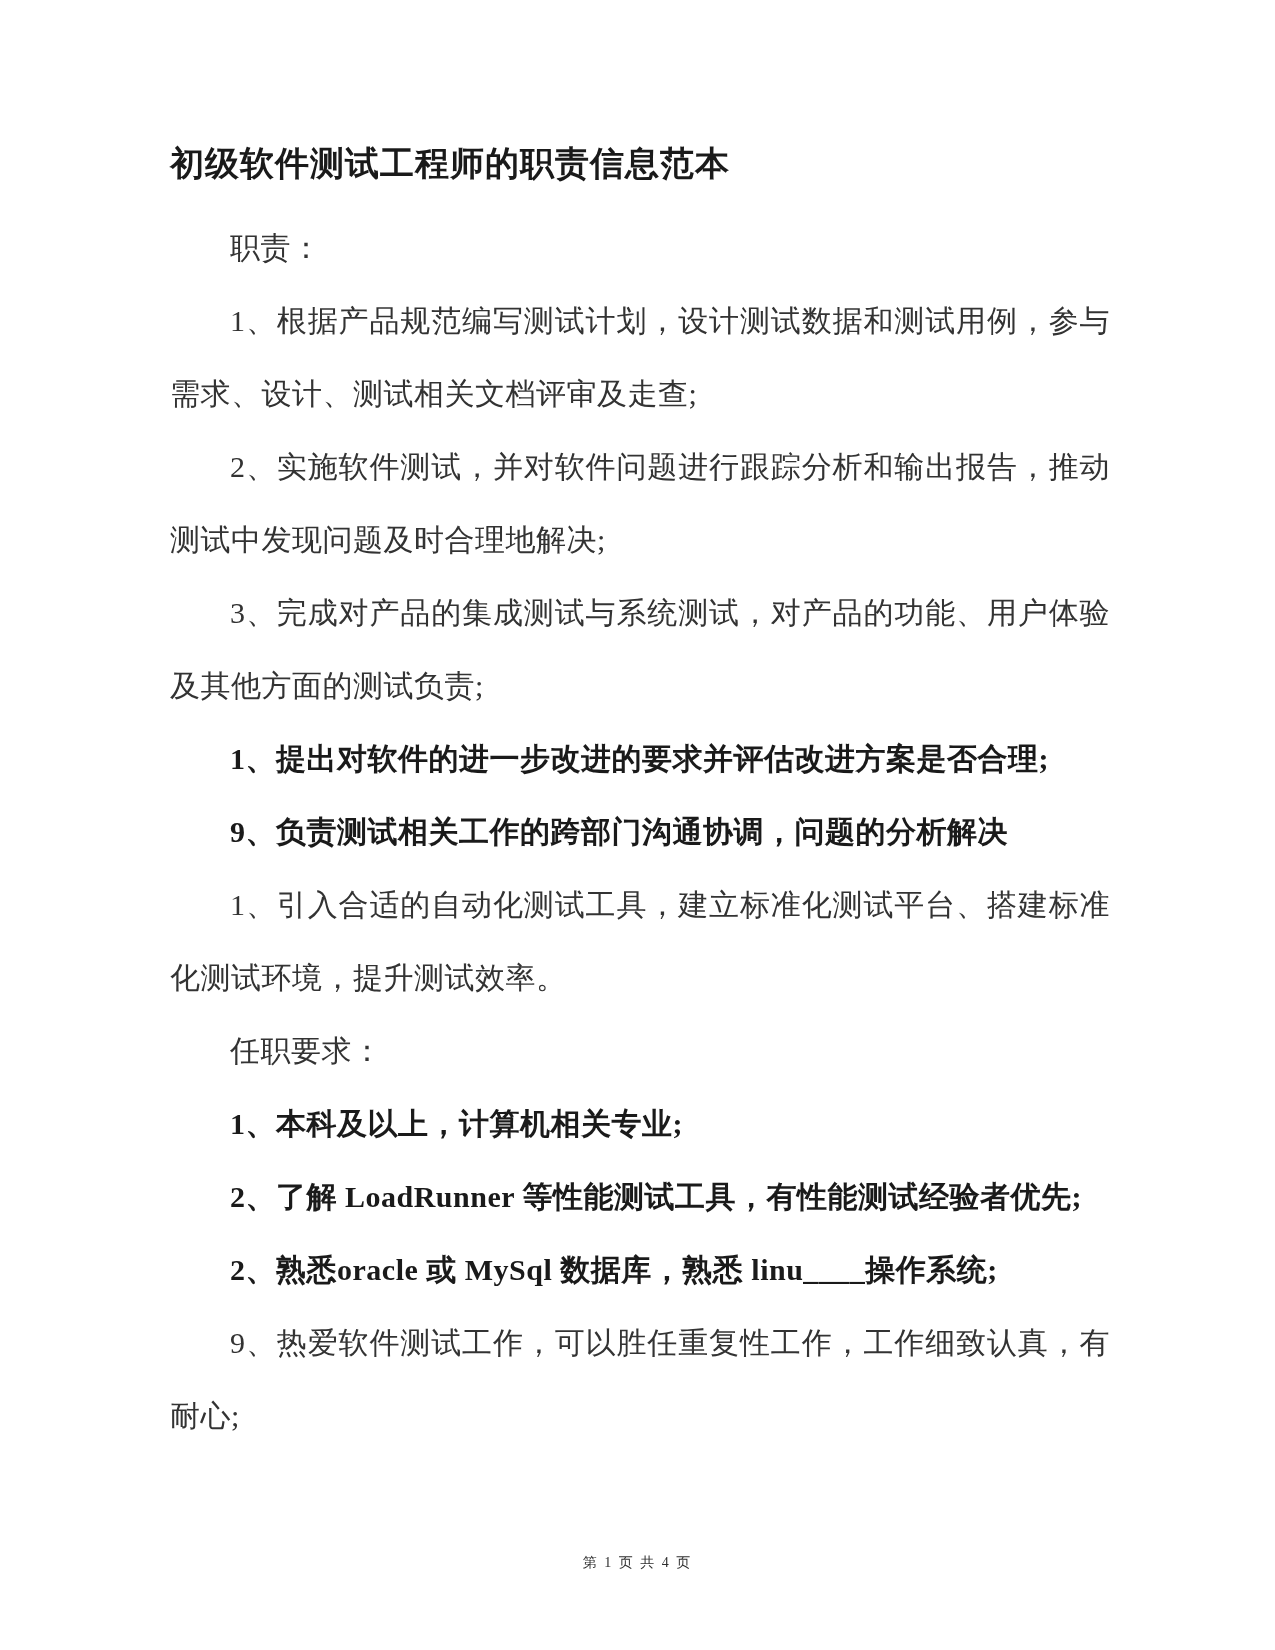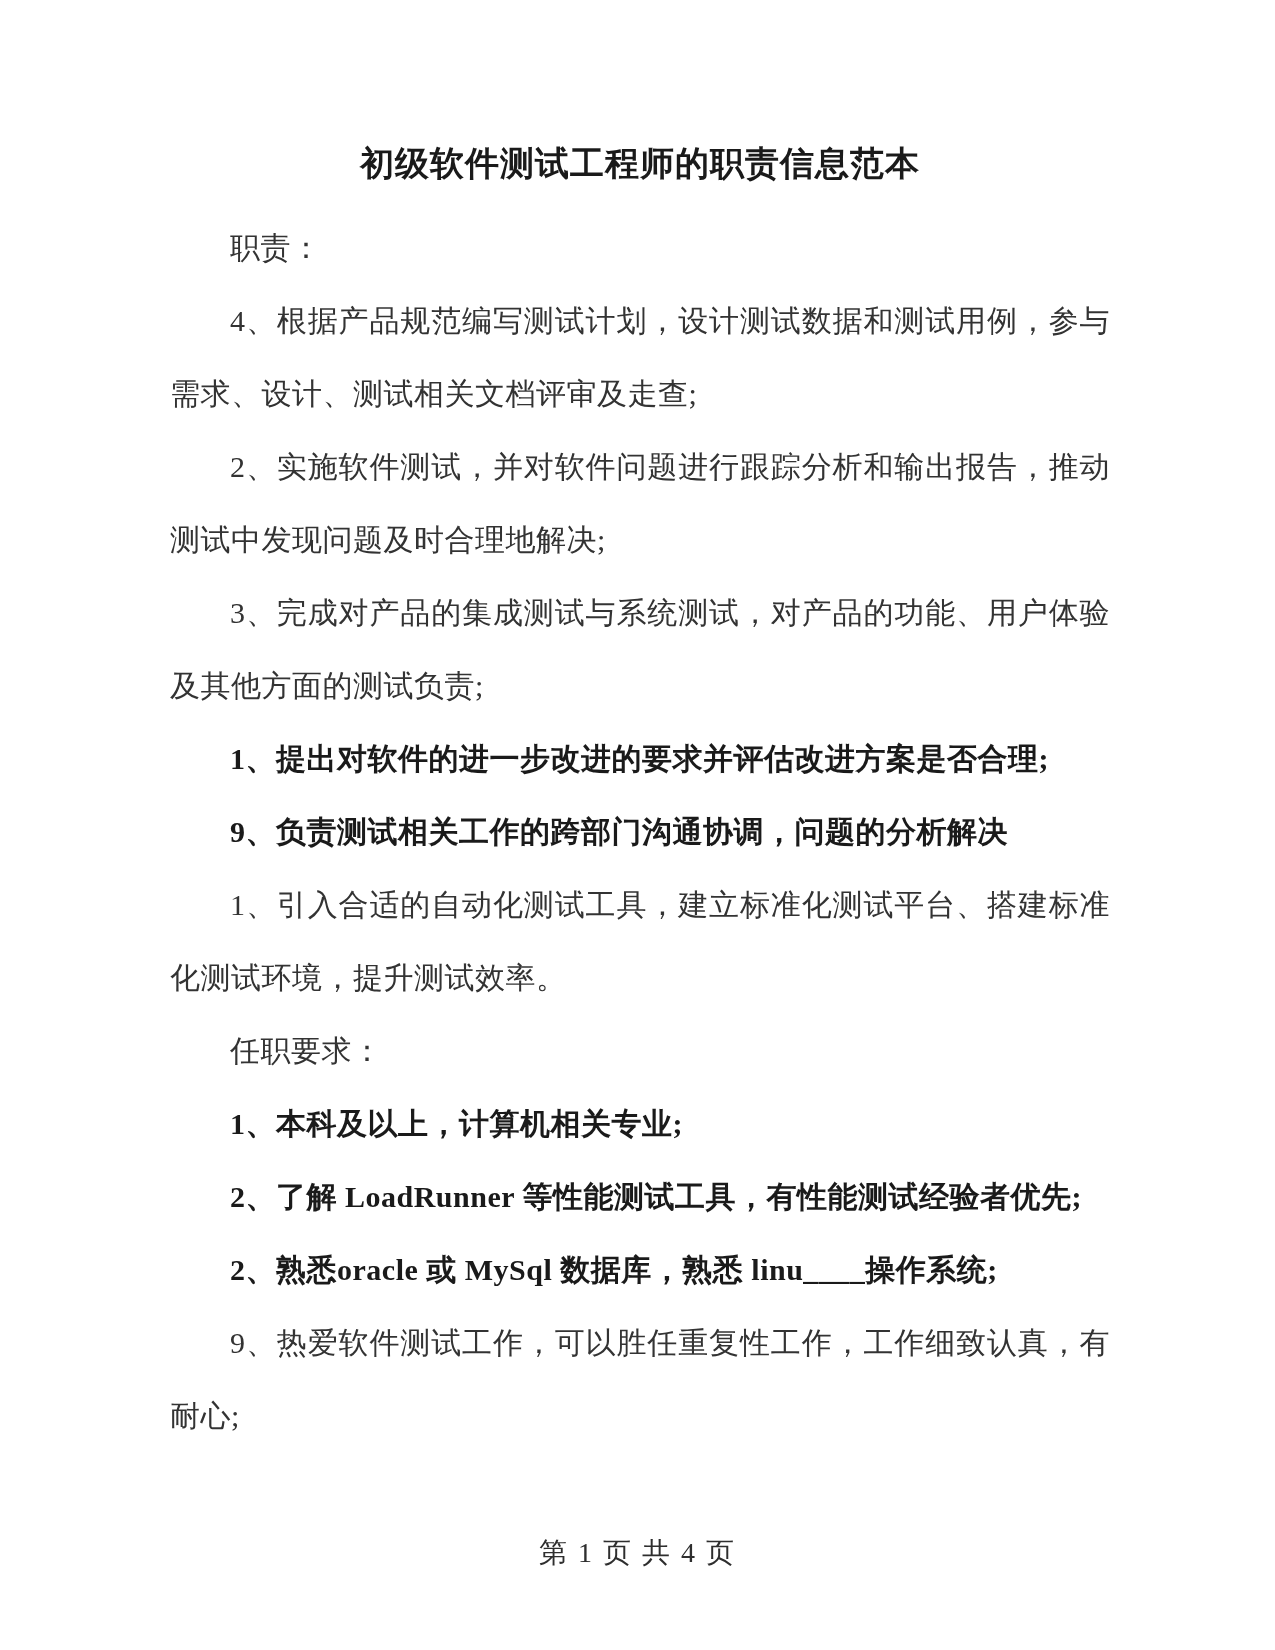--- a/index.html
+++ b/index.html
@@ -18,21 +18,21 @@
     color: #303030;
   }
   .content {
     position: absolute;
     top: 138px;
     left: 170px;
     width: 940px;
   }
   .title {
     margin: 0 0 22px 0;
-    text-align: center;
+    text-align: left;
     font-size: 34px;
     font-weight: 700;
     color: #1a1a1a;
     letter-spacing: 1px;
     line-height: 1.5;
   }
   .para {
     margin: 0;
     font-size: 30px;
     line-height: 73px;
@@ -48,34 +48,34 @@
     font-weight: 700;
     color: #1a1a1a;
   }
   .footer {
     position: absolute;
     left: 0;
     right: 0;
     bottom: 78px;
     text-align: center;
     font-family: "Liberation Serif", "DejaVu Serif", serif;
-    font-size: 28px;
+    font-size: 14px;
     color: #2e2e2e;
     letter-spacing: 2px;
   }
 </style>
 </head>
 <body>
 
 <div class="page">
   <div class="content">
     <h1 class="title">初级软件测试工程师的职责信息范本</h1>
 
     <p class="para">职责：</p>
-    <p class="para">4、根据产品规范编写测试计划，设计测试数据和测试用例，参与需求、设计、测试相关文档评审及走查;</p>
+    <p class="para">1、根据产品规范编写测试计划，设计测试数据和测试用例，参与需求、设计、测试相关文档评审及走查;</p>
     <p class="para">2、实施软件测试，并对软件问题进行跟踪分析和输出报告，推动测试中发现问题及时合理地解决;</p>
     <p class="para">3、完成对产品的集成测试与系统测试，对产品的功能、用户体验及其他方面的测试负责;</p>
     <p class="para bold">1、提出对软件的进一步改进的要求并评估改进方案是否合理;</p>
     <p class="para bold">9、负责测试相关工作的跨部门沟通协调，问题的分析解决</p>
     <p class="para">1、引入合适的自动化测试工具，建立标准化测试平台、搭建标准化测试环境，提升测试效率。</p>
 
     <p class="para">任职要求：</p>
     <p class="para bold">1、本科及以上，计算机相关专业;</p>
     <p class="para bold">2、了解 LoadRunner 等性能测试工具，有性能测试经验者优先;</p>
     <p class="para bold">2、熟悉oracle 或 MySql 数据库，熟悉 linu____操作系统;</p>

